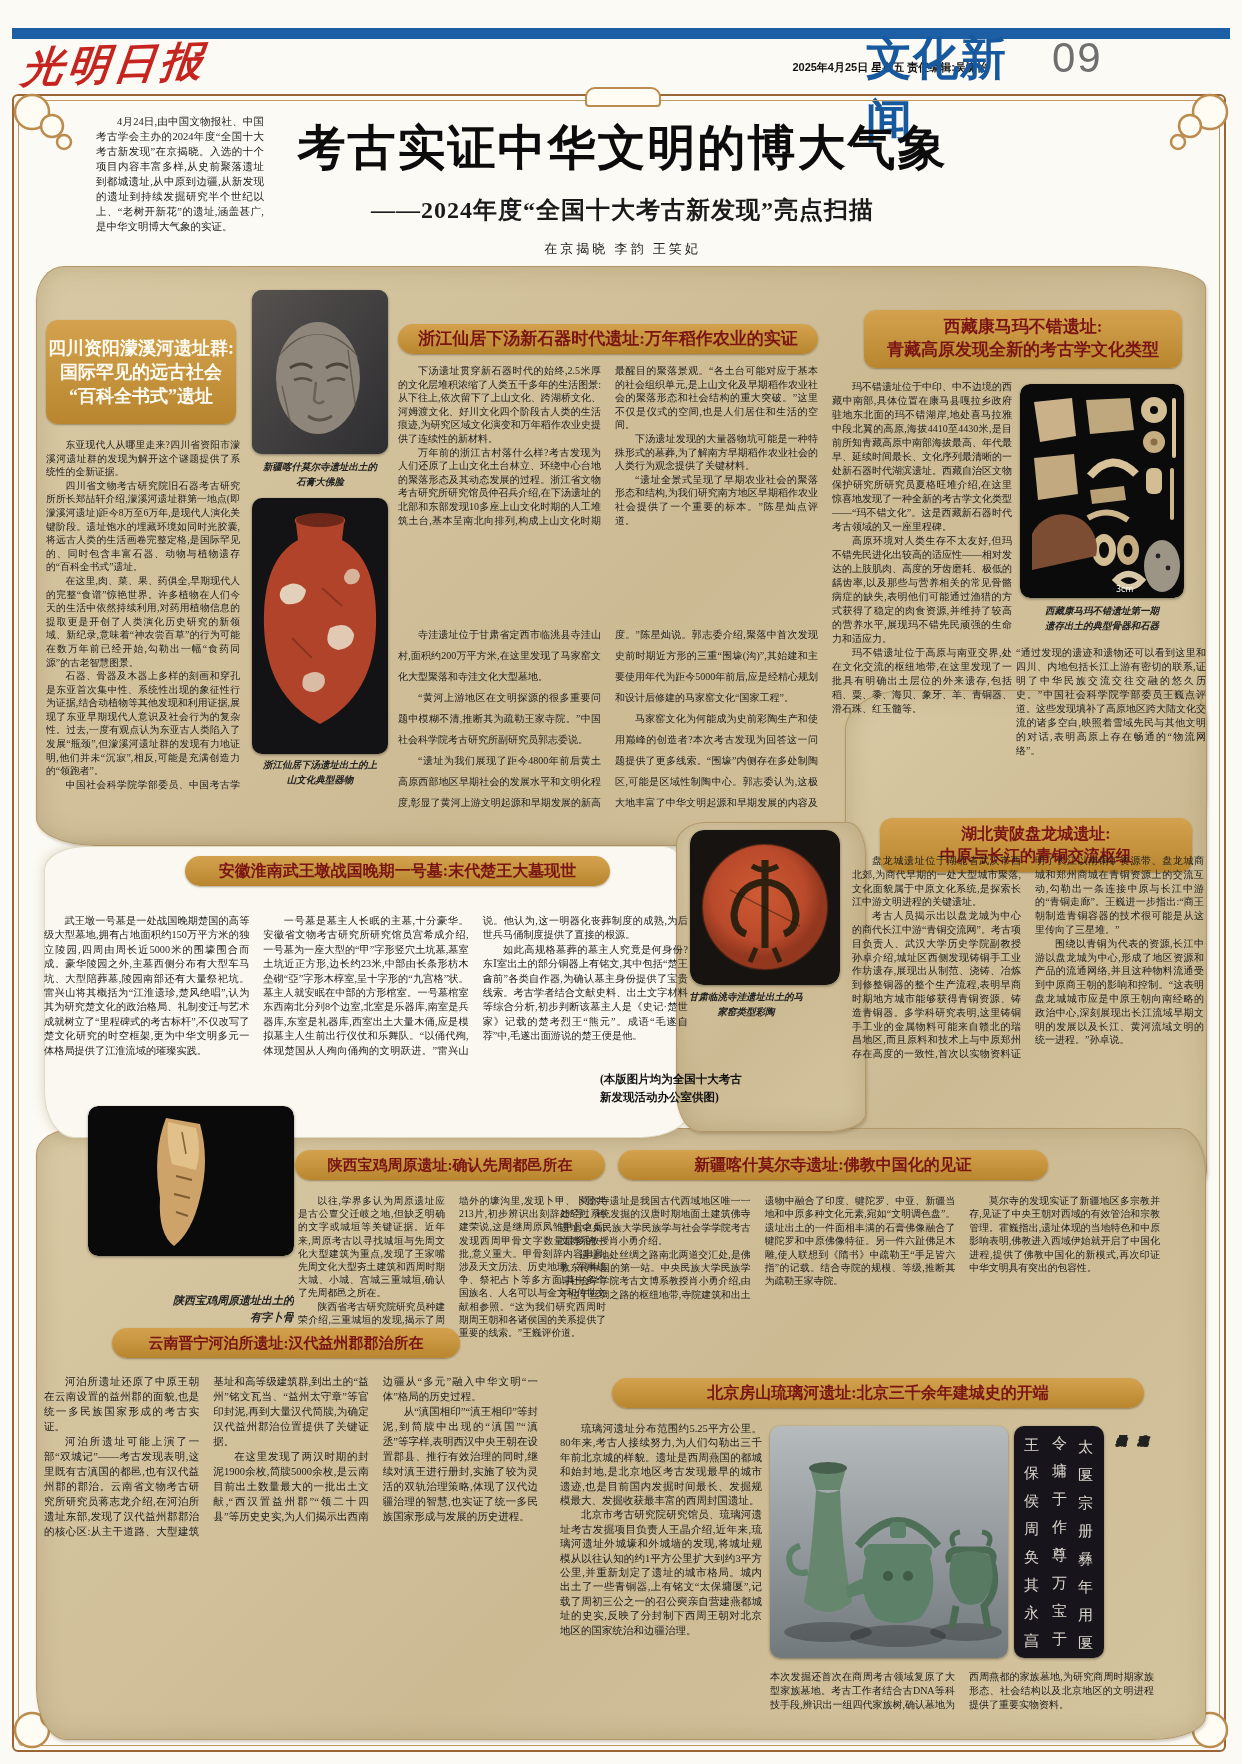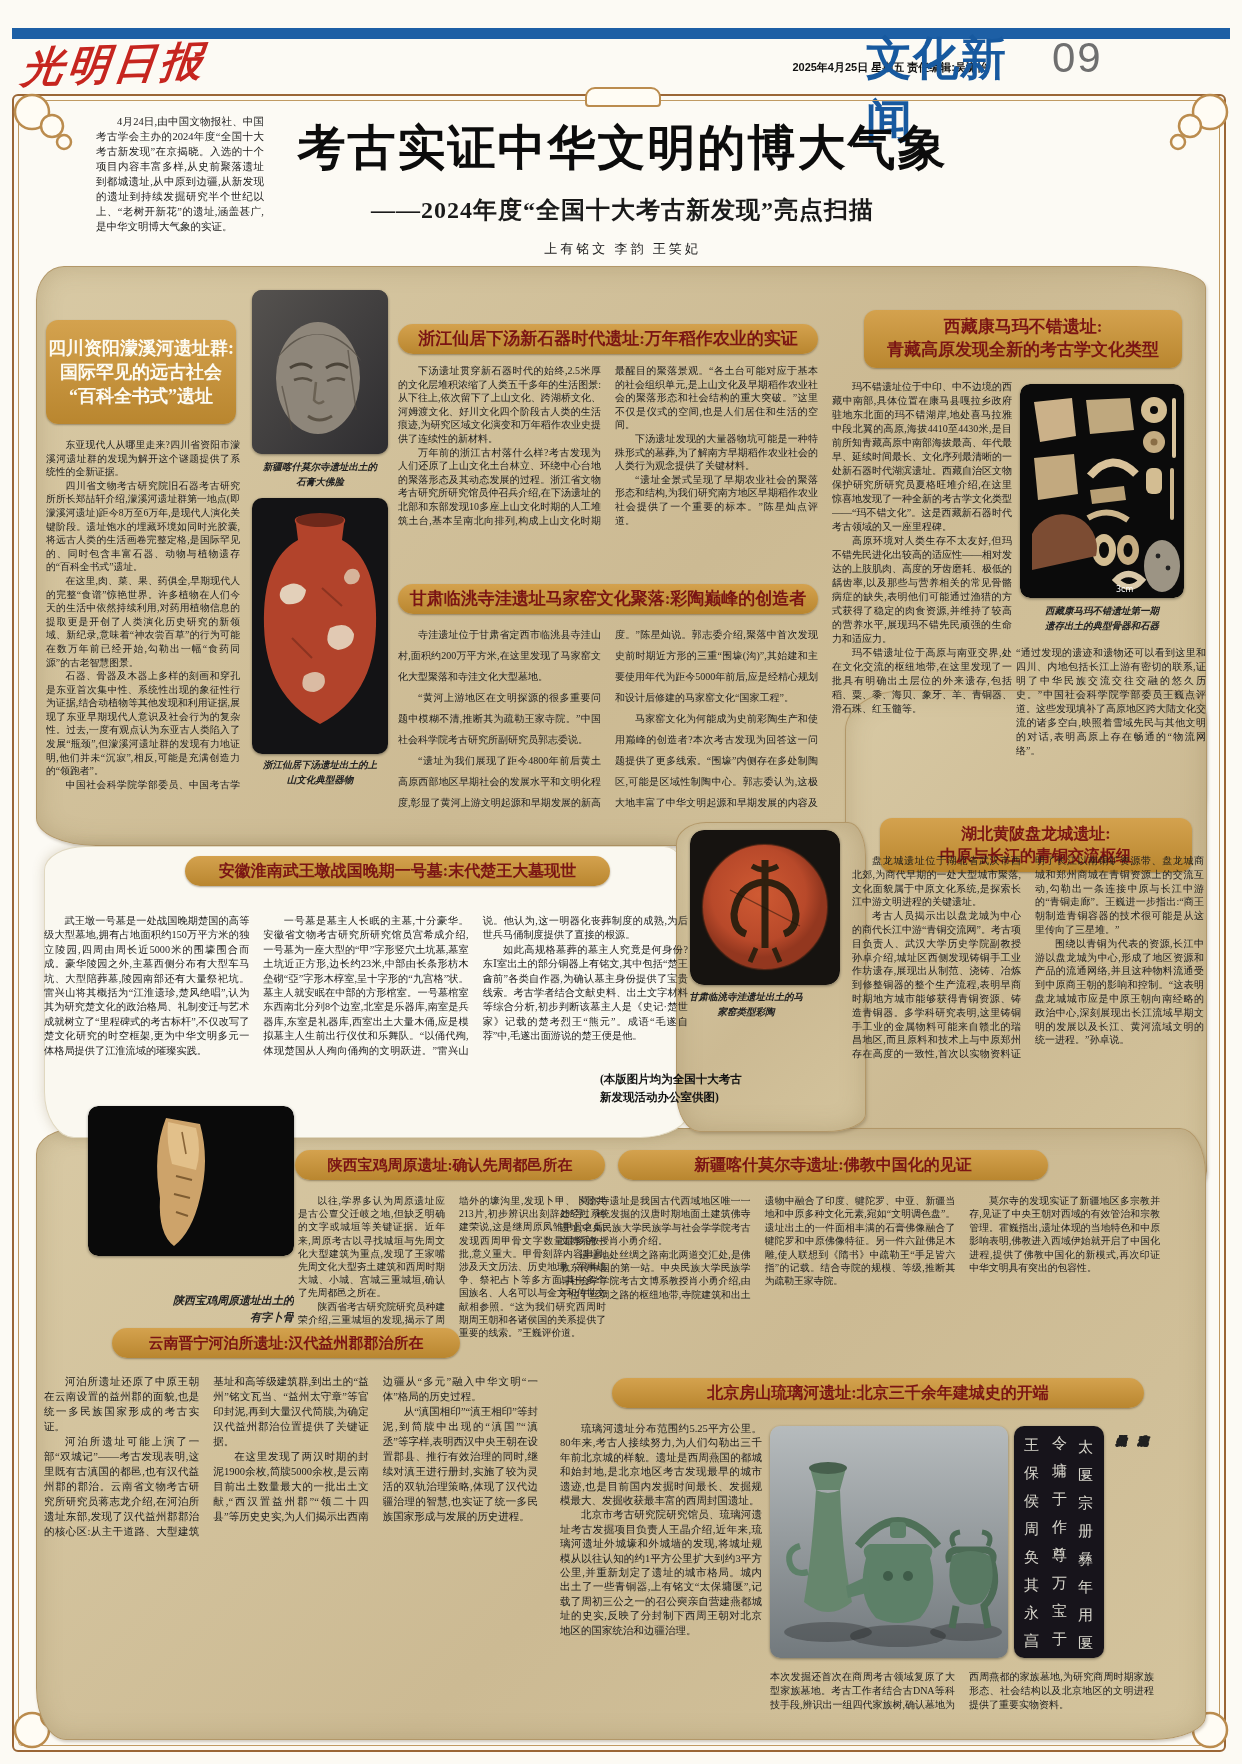--- a/index.html
+++ b/index.html
@@ -119,21 +119,21 @@
   <div class="abs panel" style="left:845px;top:690px;width:362px;height:505px;border-radius:60px 24px 40px 30px / 40px 30px 24px 50px;"></div>
   <div class="abs panel" style="left:36px;top:1128px;width:1170px;height:612px;border-radius:40px 26px 54px 30px / 26px 46px 24px 52px;"></div>
   <div class="abs panel-white" style="left:44px;top:846px;width:646px;height:292px;border-radius:42px 26px 50px 30px / 24px 42px 28px 46px;"></div>
   <div class="abs panel" style="left:676px;top:822px;width:190px;height:310px;border-radius:30px 18px 40px 24px / 22px 34px 18px 40px;"></div>
 
   <div class="abs lead-intro" style="left:96px;top:114px;width:168px;height:148px;">
       <p>4月24日,由中国文物报社、中国考古学会主办的2024年度“全国十大考古新发现”在京揭晓。入选的十个项目内容丰富多样,从史前聚落遗址到都城遗址,从中原到边疆,从新发现的遗址到持续发掘研究半个世纪以上、“老树开新花”的遗址,涵盖甚广,是中华文明博大气象的实证。</p>
     </div>
   <div class="abs main-title" style="left:270px;top:116px;width:705px;">考古实证中华文明的博大气象</div>
   <div class="abs sub-title" style="left:270px;top:194px;width:705px;">——2024年度“全国十大考古新发现”亮点扫描</div>
-  <div class="abs byline" style="left:270px;top:240px;width:705px;">上有铭文 李韵 王笑妃</div>
+  <div class="abs byline" style="left:270px;top:240px;width:705px;">在京揭晓 李韵 王笑妃</div>
 
   <div class="abs gold-box white-text" style="left:46px;top:320px;width:190px;height:104px;font-size:18px;">
       <p>四川资阳濛溪河遗址群:</p>
       <p>国际罕见的远古社会</p>
       <p>“百科全书式”遗址</p>
     </div>
   <div class="abs article-body" style="left:46px;top:438px;width:194px;height:352px;font-size:9.8px;line-height:13.6px;">
       <p>东亚现代人从哪里走来?四川省资阳市濛溪河遗址群的发现为解开这个谜题提供了系统性的全新证据。</p>
       <p>四川省文物考古研究院旧石器考古研究所所长郑喆轩介绍,濛溪河遗址群第一地点(即濛溪河遗址)距今8万至6万年,是现代人演化关键阶段。遗址饱水的埋藏环境如同时光胶囊,将远古人类的生活画卷完整定格,是国际罕见的、同时包含丰富石器、动物与植物遗存的“百科全书式”遗址。</p>
       <p>在这里,肉、菜、果、药俱全,早期现代人的完整“食谱”惊艳世界。许多植物在人们今天的生活中依然持续利用,对药用植物信息的提取更是开创了人类演化历史研究的新领域、新纪录,意味着“神农尝百草”的行为可能在数万年前已经开始,勾勒出一幅“食药同源”的古老智慧图景。</p>
@@ -187,23 +187,20 @@
   <div class="abs gold-bar" style="left:398px;top:324px;width:420px;height:30px;font-size:17px;">
       <p>浙江仙居下汤新石器时代遗址:万年稻作农业的实证</p>
     </div>
   <div class="abs article-body cols-2" style="left:398px;top:364px;width:420px;height:190px;font-size:10px;line-height:13.6px;">
       <p>下汤遗址贯穿新石器时代的始终,2.5米厚的文化层堆积浓缩了人类五千多年的生活图景:从下往上,依次留下了上山文化、跨湖桥文化、河姆渡文化、好川文化四个阶段古人类的生活痕迹,为研究区域文化演变和万年稻作农业史提供了连续性的新材料。</p>
       <p>万年前的浙江古村落什么样?考古发现为人们还原了上山文化土台林立、环绕中心台地的聚落形态及其动态发展的过程。浙江省文物考古研究所研究馆员仲召兵介绍,在下汤遗址的北部和东部发现10多座上山文化时期的人工堆筑土台,基本呈南北向排列,构成上山文化时期最醒目的聚落景观。“各土台可能对应于基本的社会组织单元,是上山文化及早期稻作农业社会的聚落形态和社会结构的重大突破。”这里不仅是仪式的空间,也是人们居住和生活的空间。</p>
       <p>下汤遗址发现的大量器物坑可能是一种特殊形式的墓葬,为了解南方早期稻作农业社会的人类行为观念提供了关键材料。</p>
       <p>“遗址全景式呈现了早期农业社会的聚落形态和结构,为我们研究南方地区早期稻作农业社会提供了一个重要的标本。”陈星灿点评道。</p>
     </div>
 
-  <div class="abs gold-bar" style="left:398px;top:584px;width:420px;height:30px;font-size:17px;">
-      <p>甘肃临洮寺洼遗址马家窑文化聚落:彩陶巅峰的创造者</p>
-    </div>
   <div class="abs article-body cols-2" style="left:398px;top:624px;width:420px;height:200px;font-size:10px;line-height:21px;">
       <p>寺洼遗址位于甘肃省定西市临洮县寺洼山村,面积约200万平方米,在这里发现了马家窑文化大型聚落和寺洼文化大型墓地。</p>
       <p>“黄河上游地区在文明探源的很多重要问题中模糊不清,推断其为疏勒王家寺院。”中国社会科学院考古研究所副研究员郭志委说。</p>
       <p>“遗址为我们展现了距今4800年前后黄土高原西部地区早期社会的发展水平和文明化程度,彰显了黄河上游文明起源和早期发展的新高度。”陈星灿说。郭志委介绍,聚落中首次发现史前时期近方形的三重“围壕(沟)”,其始建和主要使用年代为距今5000年前后,应是经精心规划和设计后修建的马家窑文化“国家工程”。</p>
       <p>马家窑文化为何能成为史前彩陶生产和使用巅峰的创造者?本次考古发现为回答这一问题提供了更多线索。“围壕”内侧存在多处制陶区,可能是区域性制陶中心。郭志委认为,这极大地丰富了中华文明起源和早期发展的内容及模式。马家窑文化所处的黄河上游地区农业资源相对一般,但它以高水平专业化彩陶生产、交换和贸易为特色,重视商业和城市的发展,弥补了其他方面的不足,同样达到了较高的文明化程度。</p>
     </div>
 
   <div class="abs gold-box" style="left:864px;top:310px;width:318px;height:58px;font-size:17px;">
       <p>西藏康马玛不错遗址:</p>
       <p>青藏高原发现全新的考古学文化类型</p>

